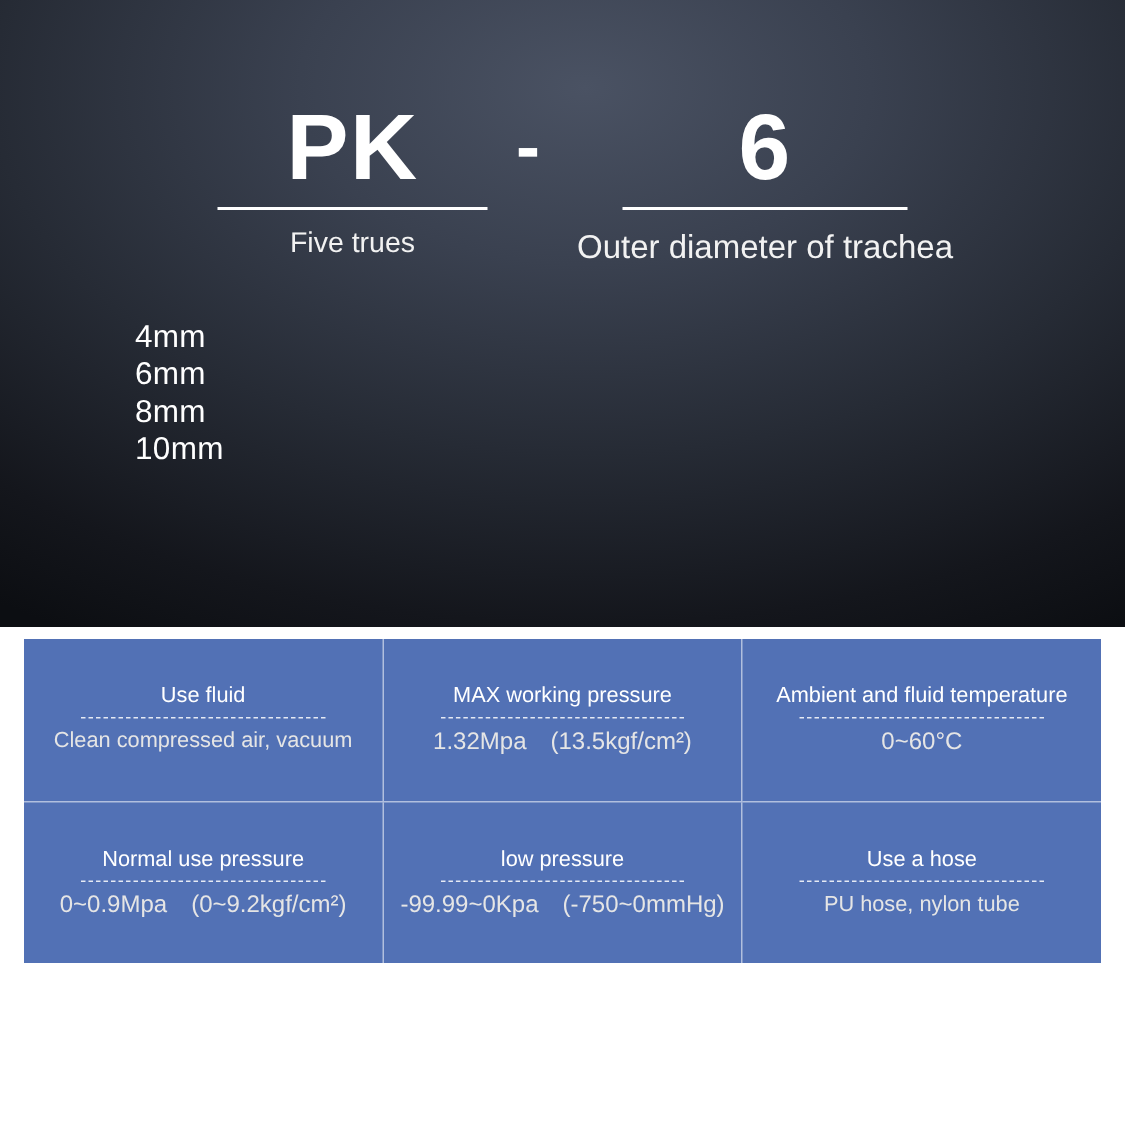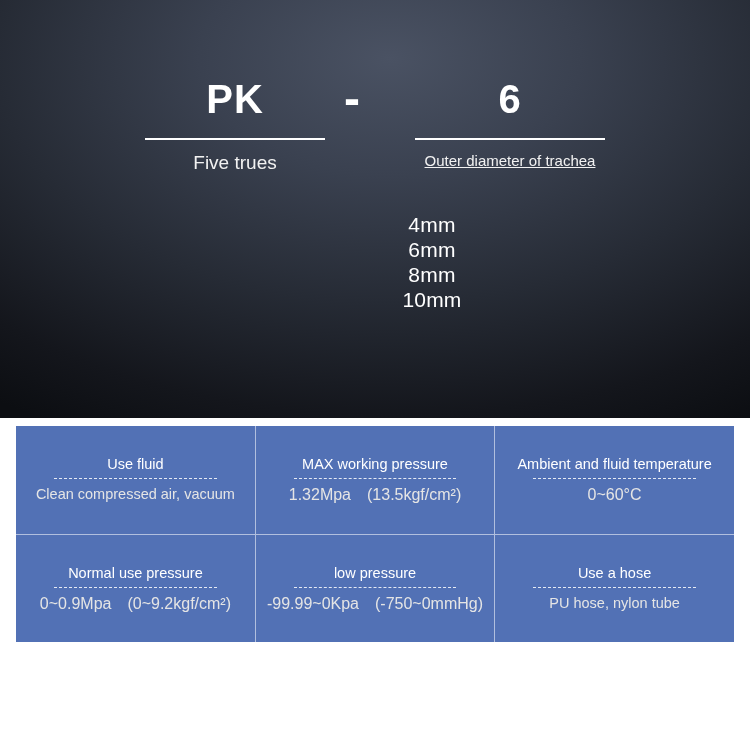--- a/index.html
+++ b/index.html
@@ -39,58 +39,57 @@
   }
   .code-col {
     display: flex;
     flex-direction: column;
     align-items: center;
   }
   .code-col.part1 { width: 180px; }
   .code-col.part2 { width: 190px; margin-left: 36px; }
 
   .code-big {
-    font-size: 40px;
+    font-size: 62px;
     line-height: 74px;
     font-weight: bold;
     color: #ffffff;
     letter-spacing: 1px;
     font-family: "Liberation Sans", sans-serif;
   }
   .underline {
     width: 100%;
     height: 2px;
     background: #ffffff;
     margin-top: 2px;
   }
   .code-caption {
     margin-top: 12px;
     font-size: 19px;
     color: #f2f2f2;
     white-space: nowrap;
   }
-  .code-caption.wide { font-size: 15px; text-decoration: underline; }
+  .code-caption.wide { font-size: 22px; }
 
   .dash {
     font-size: 48px;
     line-height: 74px;
     font-weight: bold;
     color: #ffffff;
     margin: 0 4px;
     width: 46px;
     text-align: center;
   }
 
   .sizes {
     position: absolute;
     top: 212px;
     left: 0;
     right: 0;
-    text-align: center;
-    padding-left: 24px;
+    text-align: left;
   }
   .size-item {
     font-size: 21px;
     line-height: 25px;
     color: #ffffff;
     letter-spacing: 0.2px;
     margin-left: 90px;
   }
 
   

